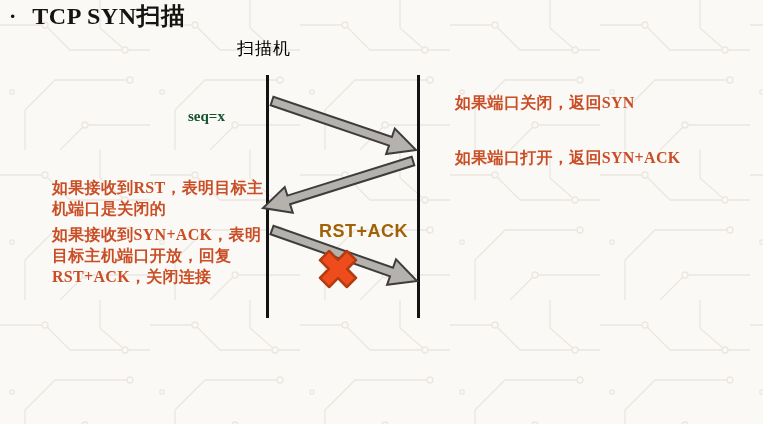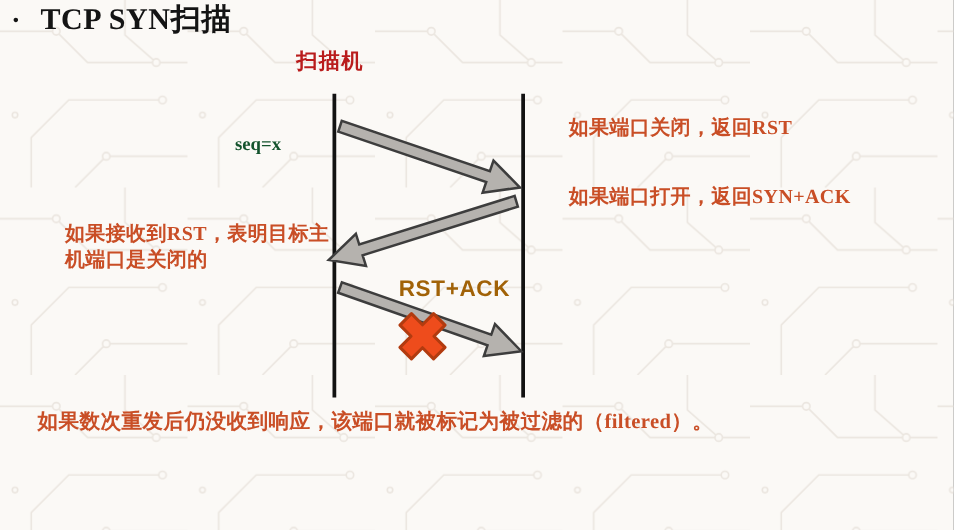--- a/index.html
+++ b/index.html
@@ -13,21 +13,21 @@
   .bg-svg{position:absolute;left:0;top:0;pointer-events:none;}
   .title-row{
     position:absolute;left:9px;top:1px;
     display:flex;align-items:flex-start;gap:16px;
     color:#141414;
   }
   .bullet{font-size:22px;line-height:30px;font-weight:700;}
   .page-title{margin:0;font-size:24px;line-height:30px;font-weight:700;letter-spacing:.5px;}
   .col-label{
     position:absolute;top:37px;
-    font-size:17px;font-weight:700;color:#b91c1c;letter-spacing:1px;
+    font-size:17px;font-weight:400;color:#000000;letter-spacing:1px;
   }
   .col-label.scanner{left:237px;}
   .col-label.target{left:387px;}
   .lifeline{position:absolute;top:75px;height:243px;width:3px;background:#121212;}
   .lifeline.scanner{left:266px;}
   .lifeline.target{left:417px;}
   .arrows-svg{position:absolute;left:0;top:0;pointer-events:none;}
   .send-label{
     position:absolute;left:174px;top:77px;
     font-size:17px;font-weight:700;color:#161616;letter-spacing:.5px;
@@ -97,21 +97,21 @@
       <polygon points="411.7,156.7 287.4,195.6 284.7,187.0 263.0,208.0 292.8,212.8 290.1,204.2 414.3,165.3" fill="#b5b2ae" stroke="#3d3d3d" stroke-width="2"></polygon>
       <polygon points="270.5,234.2 390.0,276.3 387.1,284.8 417.0,281.0 396.0,259.3 393.0,267.8 273.5,225.8" fill="#b5b2ae" stroke="#3d3d3d" stroke-width="2"></polygon>
       <g transform="rotate(45 338 269)">
         <polygon points="331.5,250 344.5,250 344.5,262.5 357,262.5 357,275.5 344.5,275.5 344.5,288 331.5,288 331.5,275.5 319,275.5 319,262.5 331.5,262.5" fill="#ee4c1c" stroke="#b23b0f" stroke-width="2.5" stroke-linejoin="round"></polygon>
       </g>
     </svg>
 
   <div class="seq-label">seq=x</div>
   <div class="rstack-label">RST+ACK</div>
 
-  <div class="note right-note-1">如果端口关闭，返回RST</div>
+  <div class="note right-note-1">如果端口关闭，返回SYN</div>
   <div class="note right-note-2">如果端口打开，返回SYN+ACK</div>
   <div class="note left-note-1">如果接收到RST，表明目标主机端口是关闭的</div>
+  <div class="note left-note-2">如果接收到SYN+ACK，表明目标主机端口开放，回复RST+ACK，关闭连接</div>
 
   <div class="footer">
-    <p>如果数次重发后仍没收到响应，该端口就被标记为被过滤的（filtered）。</p>
   </div>
 
 </div>
 
 </body></html>

